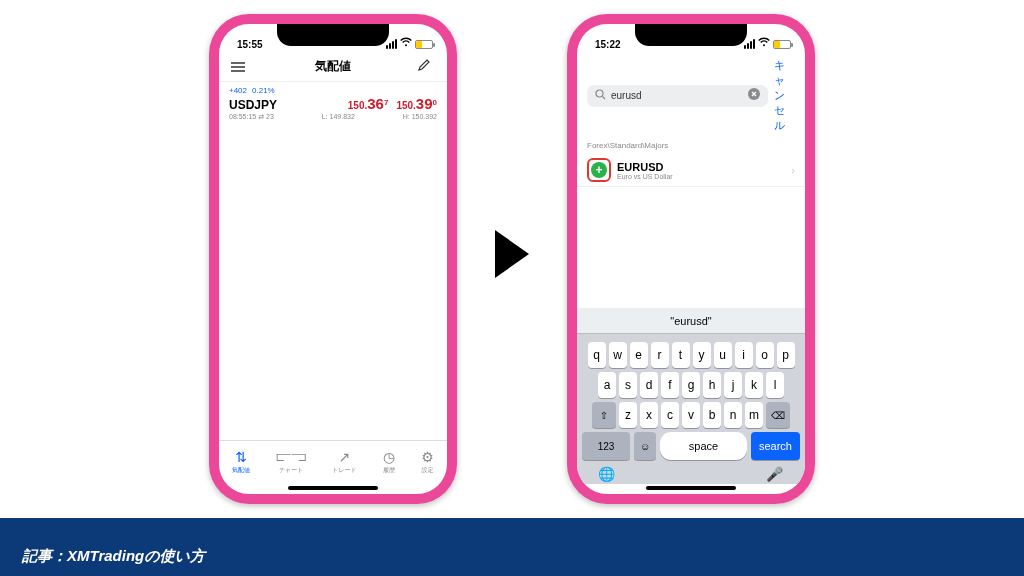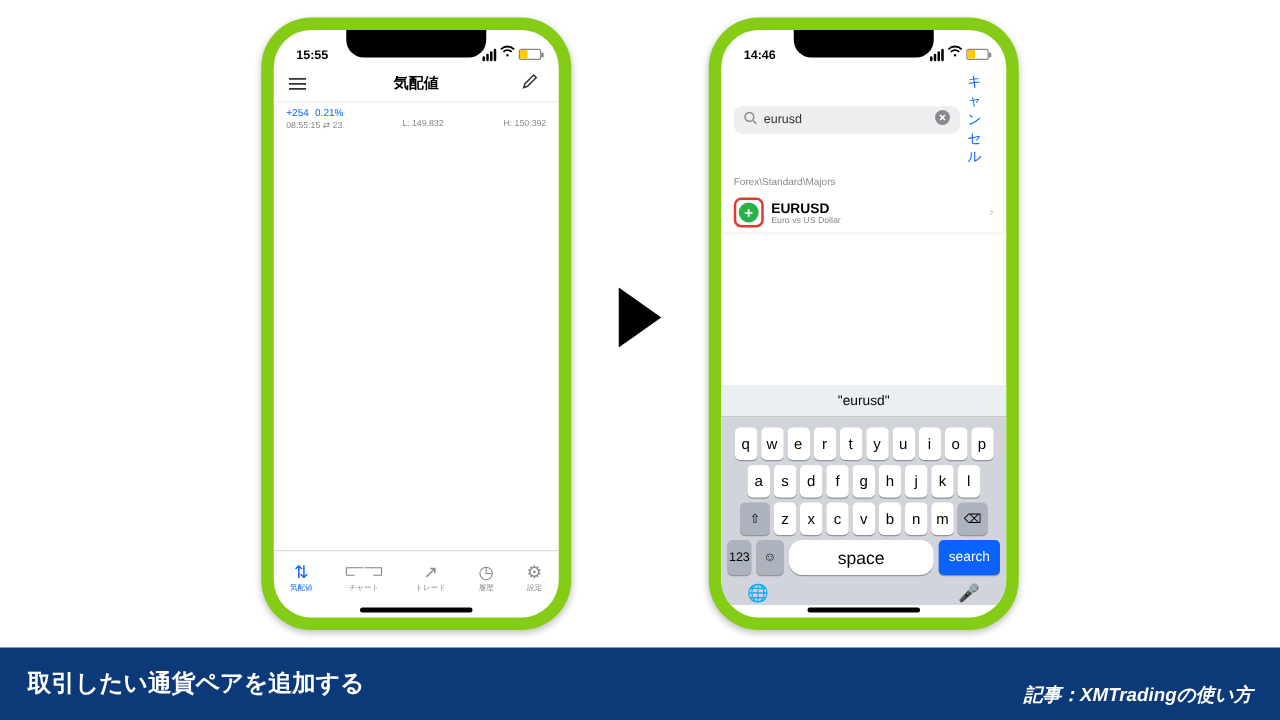--- a/index.html
+++ b/index.html
@@ -1,19 +1,19 @@
 <!DOCTYPE html>
 <html><head>
 <meta charset="utf-8">
 <style>
   * { box-sizing: border-box; margin: 0; padding: 0; font-family: -apple-system, "Helvetica Neue", Arial, sans-serif; }
   body { width: 1024px; height: 576px; background: #fff; position: relative; overflow: hidden; }
   .stage { display: flex; justify-content: center; align-items: center; gap: 110px; height: 508px; padding-top: 10px;}
   .phone {
-    width: 248px; height: 490px; background: #84cc16; border-radius: 40px; padding: 10px;
+    width: 248px; height: 490px; background: #ec4899; border-radius: 40px; padding: 10px;
     position: relative; box-shadow: 0 2px 6px rgba(0,0,0,.25);
   }
   .screen {
     width: 100%; height: 100%; background: #fff; border-radius: 30px; overflow: hidden;
     position: relative; display: flex; flex-direction: column;
   }
   .notch {
     position: absolute; top: 0; left: 50%; transform: translateX(-50%);
     width: 112px; height: 22px; background: #000;
     border-bottom-left-radius: 14px; border-bottom-right-radius: 14px; z-index: 50;
@@ -97,21 +97,21 @@
     background:#eceff2; border-bottom:1px solid #bbb; height:26px;
     display:flex;align-items:center;justify-content:center;font-size:11px;color:#000;
   }
   .krow { display:flex; justify-content:center; gap:3px; margin:4px 0;}
   .key {
     background:#fff; border-radius:4px; min-width:18px; height:26px;
     display:flex;align-items:center;justify-content:center;font-size:12px;
     box-shadow: 0 1px 0 rgba(0,0,0,.3);
   }
   .key.fn { background:#adb3be; font-size:10px;}
-  .key.space { flex:1; font-size:14px;border-radius:11px;}
+  .key.space { flex:1; font-size:11px;border-radius:11px;}
   .key.search { background:#0a62ff;color:#fff;font-size:11px;padding:0 8px;}
   .key.shift,.key.del { width:26px;}
   .krow.r3 { padding: 0 10px;}
   .krow.r4 .shift,.krow.r4 .del { width:24px;}
   .krow.r5 { gap:4px; padding:0 2px;}
   .krow.r5 .key { height:28px;}
   .kbd-bottom { display:flex;justify-content:space-between;padding:2px 18px 0;font-size:14px;color:#555;}
   
   .arrow {
     position:absolute; left:50%; top: 230px; transform:translateX(-50%);
@@ -163,22 +163,29 @@
         <span class="nav-title">気配値</span>
         <span class="nav-ico">
           <svg width="14" height="14" viewBox="0 0 14 14">
               <path d="M2 12l1-3 7-7 2 2-7 7-3 1z" fill="none" stroke="#333" stroke-width="1.2"></path>
             </svg>
         </span>
       </div>
       <div class="body">
         <div class="quote-row">
           <div class="qh">
-            <span class="chg">+254</span>
+            <span class="chg">+402</span>
             <span class="pct">0.21%</span>
+          </div>
+          <div class="qmain">
+            <span class="sym">USDJPY</span>
+            <div class="prices">
+              <span class="price"><span>150.</span><span class="big">36</span><span class="exp">7</span></span>
+              <span class="price"><span>150.</span><span class="big">39</span><span class="exp">0</span></span>
+            </div>
           </div>
           <div class="qf">
             <span><span>08:55:15</span> ⇄ <span>23</span></span>
             <span><span>L:</span> <span>149.832</span></span>
             <span><span>H:</span> <span>150.392</span></span>
           </div>
         </div>
       </div>
       <div class="toolbar">
         <div class="tbi active">
@@ -203,21 +210,21 @@
           </div>
       </div>
       <div class="home-ind"></div>
     </div>
   </div>
 
   <div class="phone">
     <div class="screen">
       <div class="notch"></div>
       <div class="statusbar">
-        <span>14:46</span>
+        <span>15:22</span>
         <div class="status-icons">
           <div class="sig-bars">
               <span></span>
               <span></span>
               <span></span>
               <span></span>
             </div>
           <span class="wifi-ico">
             <svg width="12" height="10" viewBox="0 0 12 10">
                 <path d="M6 9.2a1 1 0 100-2 1 1 0 000 2zM3.2 5.9a4 4 0 015.6 0l1-1a5.4 5.4 0 00-7.6 0l1 1zM1.2 3.9a6.8 6.8 0 019.6 0l1-1a8.2 8.2 0 00-11.6 0l1 1z" fill="#000"></path>
@@ -290,34 +297,33 @@
               <div class="key">x</div>
               <div class="key">c</div>
               <div class="key">v</div>
               <div class="key">b</div>
               <div class="key">n</div>
               <div class="key">m</div>
             </div>
           <div class="key fn del">⌫</div>
         </div>
         <div class="krow r5">
-          <div class="key fn" style="width:19px">123</div>
+          <div class="key fn" style="width:48px">123</div>
           <div class="key fn" style="width:22px">☺</div>
           <div class="key space">space</div>
           <div class="key search">search</div>
         </div>
         <div class="kbd-bottom">
           <span>🌐</span>
           <span>🎤</span>
         </div>
       </div>
       <div class="home-ind"></div>
     </div>
   </div>
 
 </div>
 
 <div class="arrow"></div>
 
 <div class="banner">
-  <span class="left">取引したい通貨ペアを追加する</span>
   <span class="right">記事：XMTradingの使い方</span>
 </div>
 
 </body></html>

